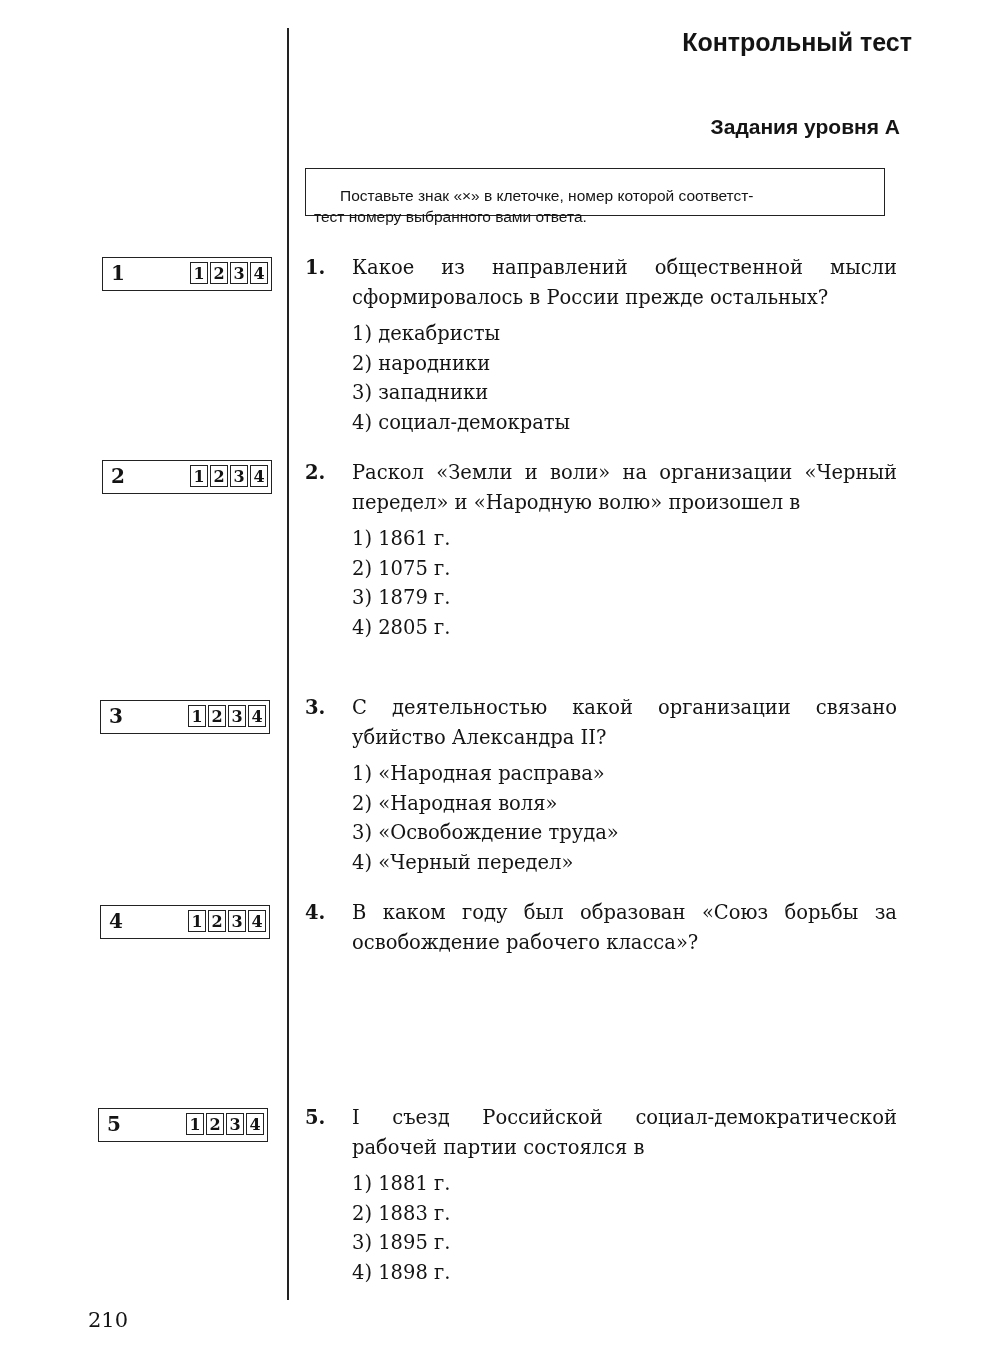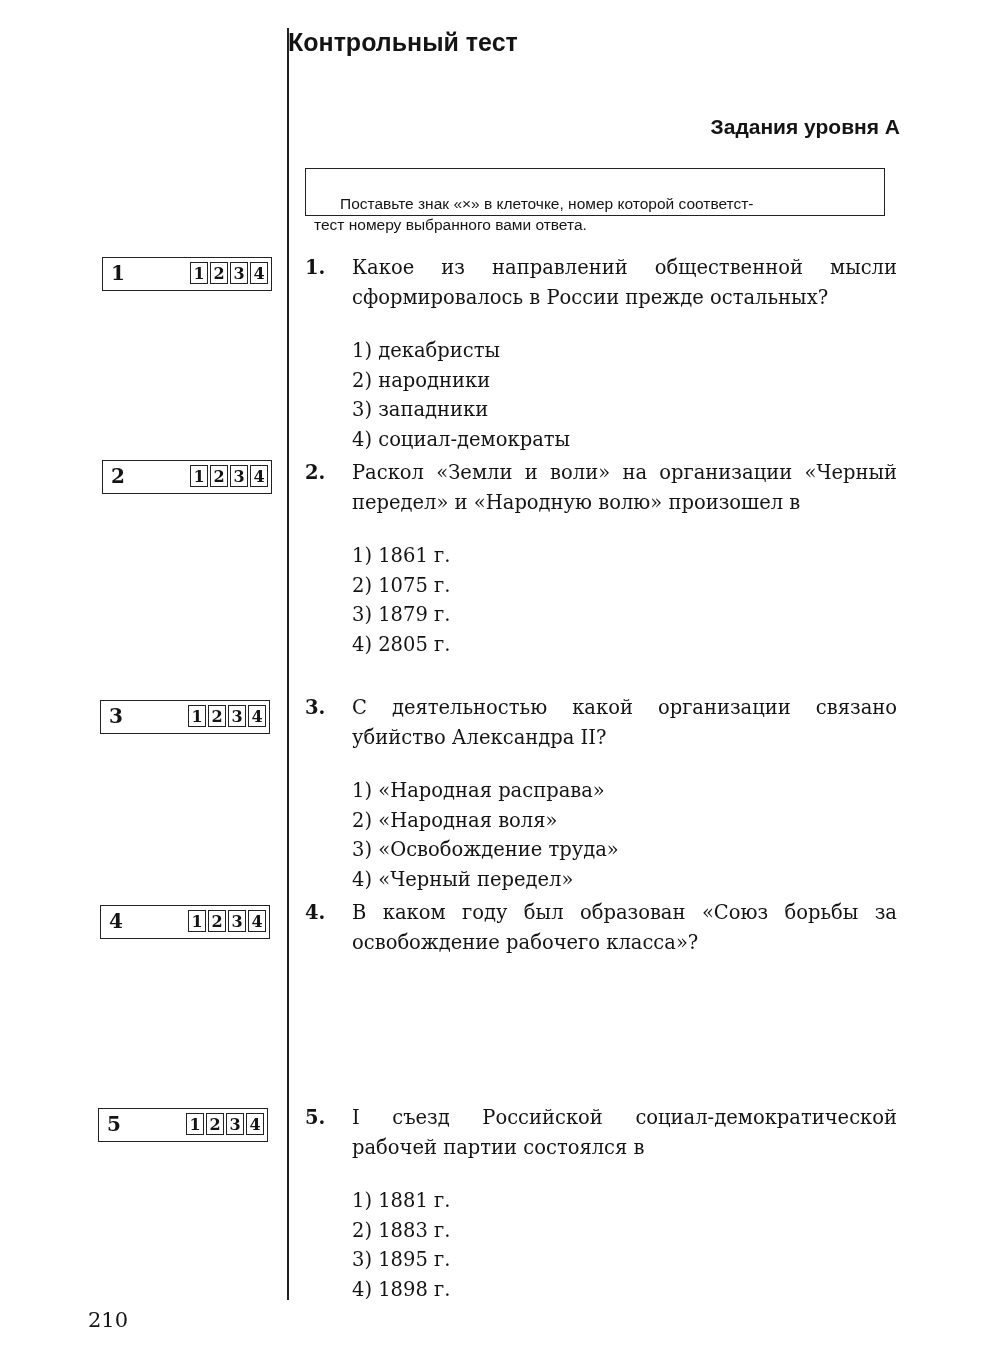--- a/index.html
+++ b/index.html
@@ -1,34 +1,34 @@
 <!DOCTYPE html>
 <html><head>
 <meta charset="utf-8">
 <style>
   html, body { margin: 0; padding: 0; background: #ffffff; }
   body { width: 997px; height: 1370px; position: relative; overflow: hidden; color: #141414;
          font-family: "DejaVu Serif", "Liberation Serif", serif; }
   .vline { position: absolute; left: 287px; top: 28px; width: 2px; height: 1272px; background: #222; }
-  .title { position: absolute; left: 288px; width: 600px; top: 28px; text-align: left;
+  .title { position: absolute; left: 312px; width: 600px; top: 28px; text-align: right;
            font-family: "Liberation Sans", sans-serif; font-weight: bold; font-size: 25px; }
   .subtitle { position: absolute; left: 300px; width: 600px; top: 115px; text-align: right;
            font-family: "Liberation Sans", sans-serif; font-weight: bold; font-size: 21px; }
   .instr { position: absolute; left: 305px; top: 168px; width: 580px; height: 48px; border: 1.5px solid #222;
-           padding: 24px 5px 0 8px; box-sizing: border-box; font-family: "Liberation Sans", sans-serif; font-size: 15.5px; line-height: 21px; }
+           padding: 16px 5px 0 8px; box-sizing: border-box; font-family: "Liberation Sans", sans-serif; font-size: 15.5px; line-height: 21px; }
   .instr span { display: block; text-indent: 26px; }
   .abox { position: absolute; left: 102px; width: 170px; height: 34px; border: 1.5px solid #222; box-sizing: border-box; }
   .abox .num { position: absolute; left: 8px; top: 3px; font-size: 20px; font-weight: bold; }
   .abox .cells { position: absolute; right: 3px; top: 4px; display: flex; }
   .abox .cell { width: 18px; height: 22px; border: 1.5px solid #222; margin-left: 2px; font-size: 16px; font-weight: bold;
                 text-align: center; line-height: 22px; box-sizing: border-box; }
   .q { position: absolute; left: 305px; width: 592px; font-size: 19.5px; line-height: 29.5px; }
   .q .qn { position: absolute; left: 0; top: 0; font-weight: bold; }
   .q .qt { margin-left: 47px; text-align: justify; }
-  .q .opts { margin-left: 47px; margin-top: 24px; }
+  .q .opts { margin-left: 47px; margin-top: 7px; }
   .q .opt { height: 29.5px; }
   .pagenum { position: absolute; left: 88px; top: 1308px; font-size: 21px; }
 </style>
 </head>
 <body>
 
 <div class="vline"></div>
 <div class="title">Контрольный тест</div>
 <div class="subtitle">Задания уровня А</div>
 <div class="instr">

